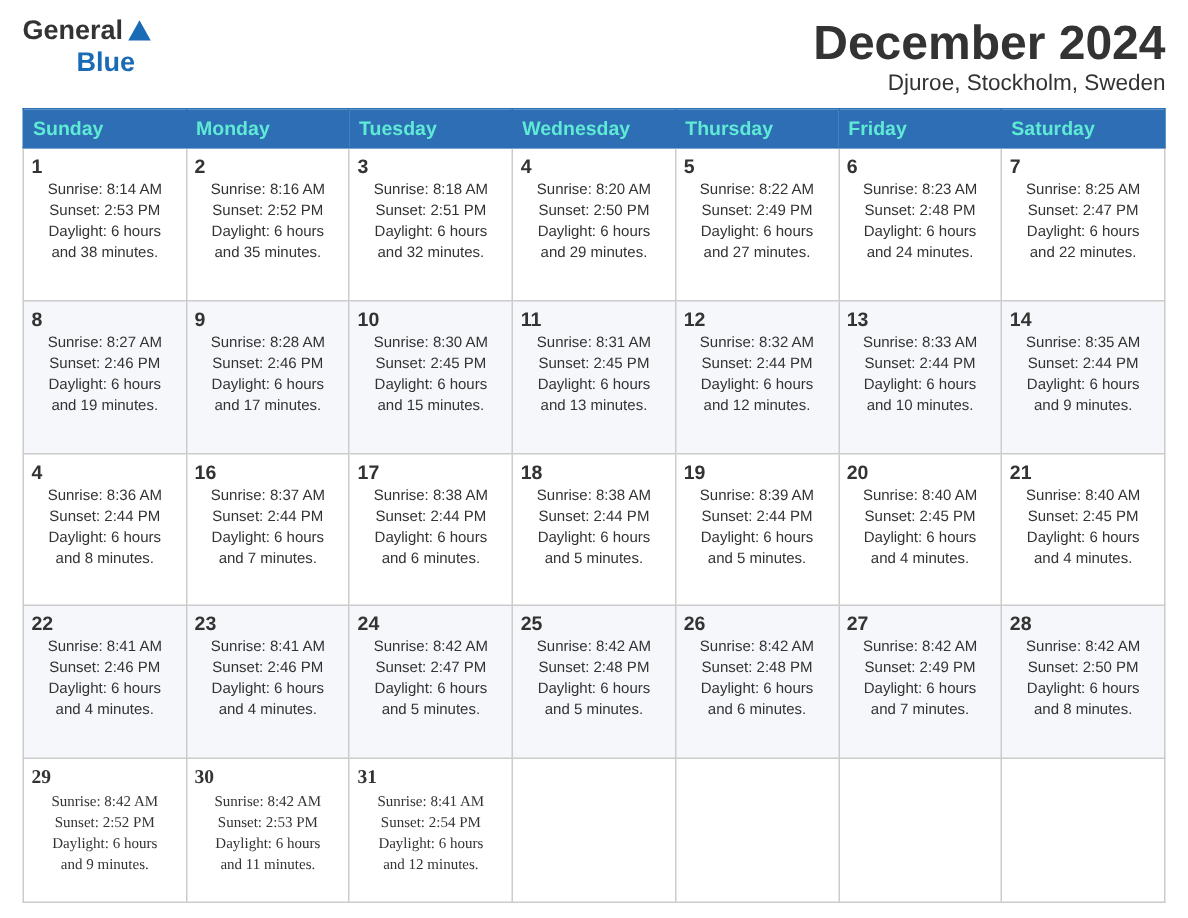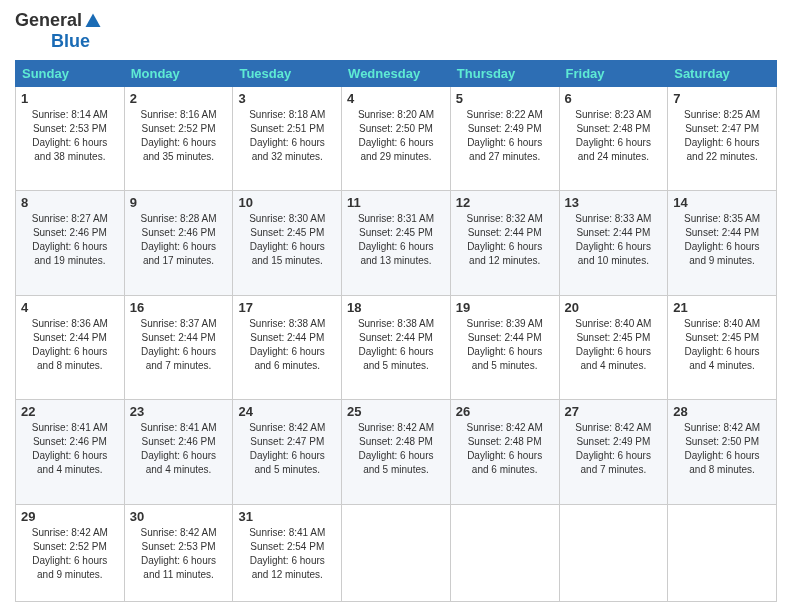--- a/index.html
+++ b/index.html
@@ -97,37 +97,40 @@
       line-height: 1.4;
       font-size: 10px;
       color: #333;
       text-align: center;
     }
     .empty-cell {
       background: #f5f7fa;
     }
     .last-row td {
       height: 80px;
+      font-family: Liberation Serif, serif;
     }
   </style>
 </head>
 <body>
 
 <div class="page">
   <div class="header">
     <div class="logo">
       <div class="logo-text">
         <span class="logo-general">General</span>
         <svg class="logo-icon" viewBox="0 0 24 24">
           <polygon points="12,2 22,20 2,20" fill="#1a6bb5"></polygon>
         </svg>
       </div>
       <span class="logo-blue">Blue</span>
     </div>
     <div class="title-block">
+      <div class="month-title">December 2024</div>
+      <div class="location">Djuroe, Stockholm, Sweden</div>
     </div>
   </div>
 
   <table class="calendar">
     <thead>
       <tr id="col-headers">
           <th>Sunday</th>
           <th>Monday</th>
           <th>Tuesday</th>
           <th>Wednesday</th>

